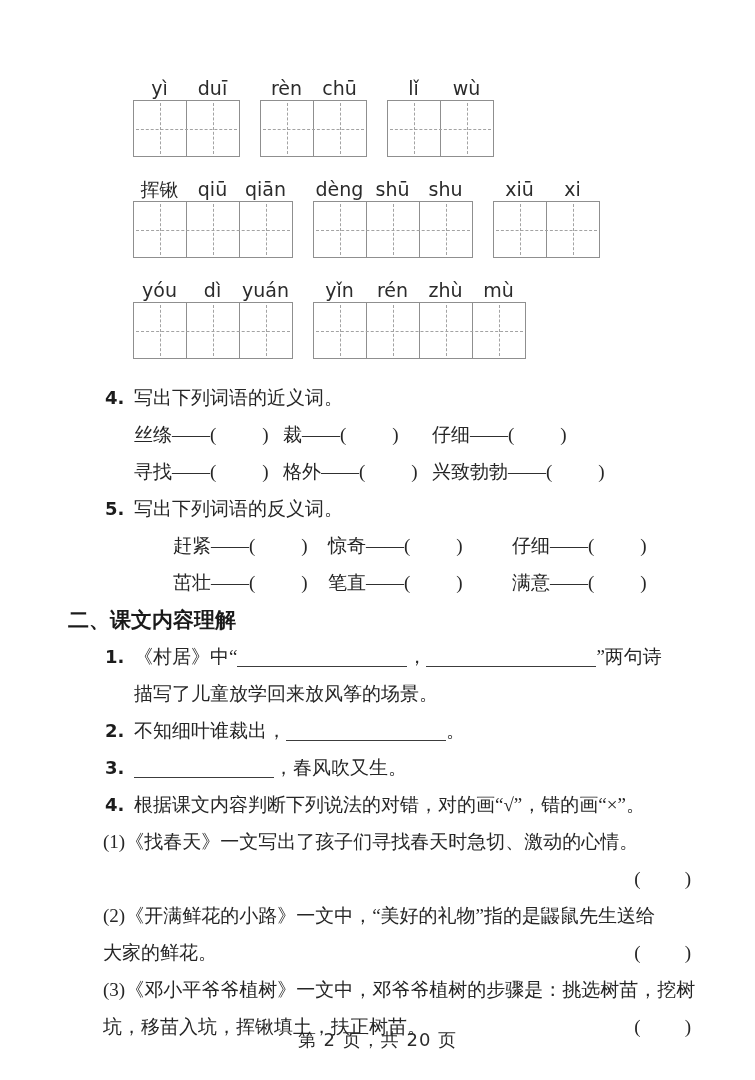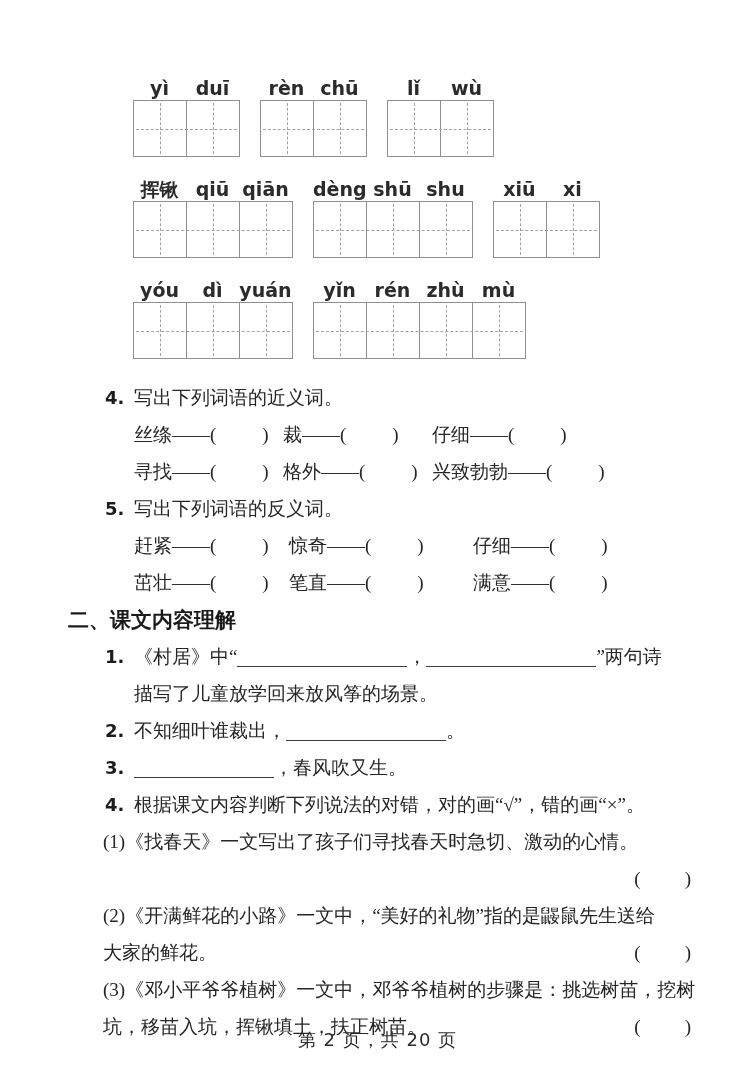--- a/index.html
+++ b/index.html
@@ -9,21 +9,21 @@
     background:#ffffff;
     box-sizing:border-box;
     padding:0 65px 0 68px;
     overflow:hidden;
     color:#262626;
     font-family:"Liberation Serif","DejaVu Serif",serif;
     font-size:19px;
   }
 
   
-  .pinyin { padding-top:76px; margin-left:65px; margin-bottom:8px;font-weight:bold; }
+  .pinyin { padding-top:76px; margin-left:65px; margin-bottom:8px; }
   .prow { display:flex; gap:20px; margin-bottom:20px; }
   .pgroup { display:flex; flex-direction:column; }
   .syls { display:flex; height:24px; }
   .syl {
     width:53px; text-align:center;
     font-family:"DejaVu Sans","Liberation Sans",sans-serif;
     font-size:19px; color:#2b2b2b; line-height:24px;
   }
   .boxes { display:flex; position:relative; border:1px solid #8f8f8f; background:#fff; }
   .cell { width:52px; height:55px; position:relative; border-right:1px solid #8f8f8f; }
@@ -45,21 +45,21 @@
     font-family:"DejaVu Sans","Liberation Sans",sans-serif;
     font-weight:bold; font-size:18px; color:#1c1c1c;
   }
   .icontent { flex:1; min-width:0; }
 
   
   .wrow { display:flex; }
   .wpair { white-space:nowrap; }
   .syn .wpair:nth-child(1) { width:149px; }
   .syn .wpair:nth-child(2) { width:149px; }
-  .ant .wpair:nth-child(1) { width:155px; }
+  .ant .wpair:nth-child(1) { width:155px;margin-left:39px; }
   .ant .wpair:nth-child(2) { width:184px; }
   .agap { display:inline-block; width:46px; }
 
   
   .heading2 {
     font-family:Liberation Sans, sans-serif;
     font-weight:bold; font-size:21px; color:#1a1a1a;
     line-height:37px; white-space:nowrap;
   }
 

